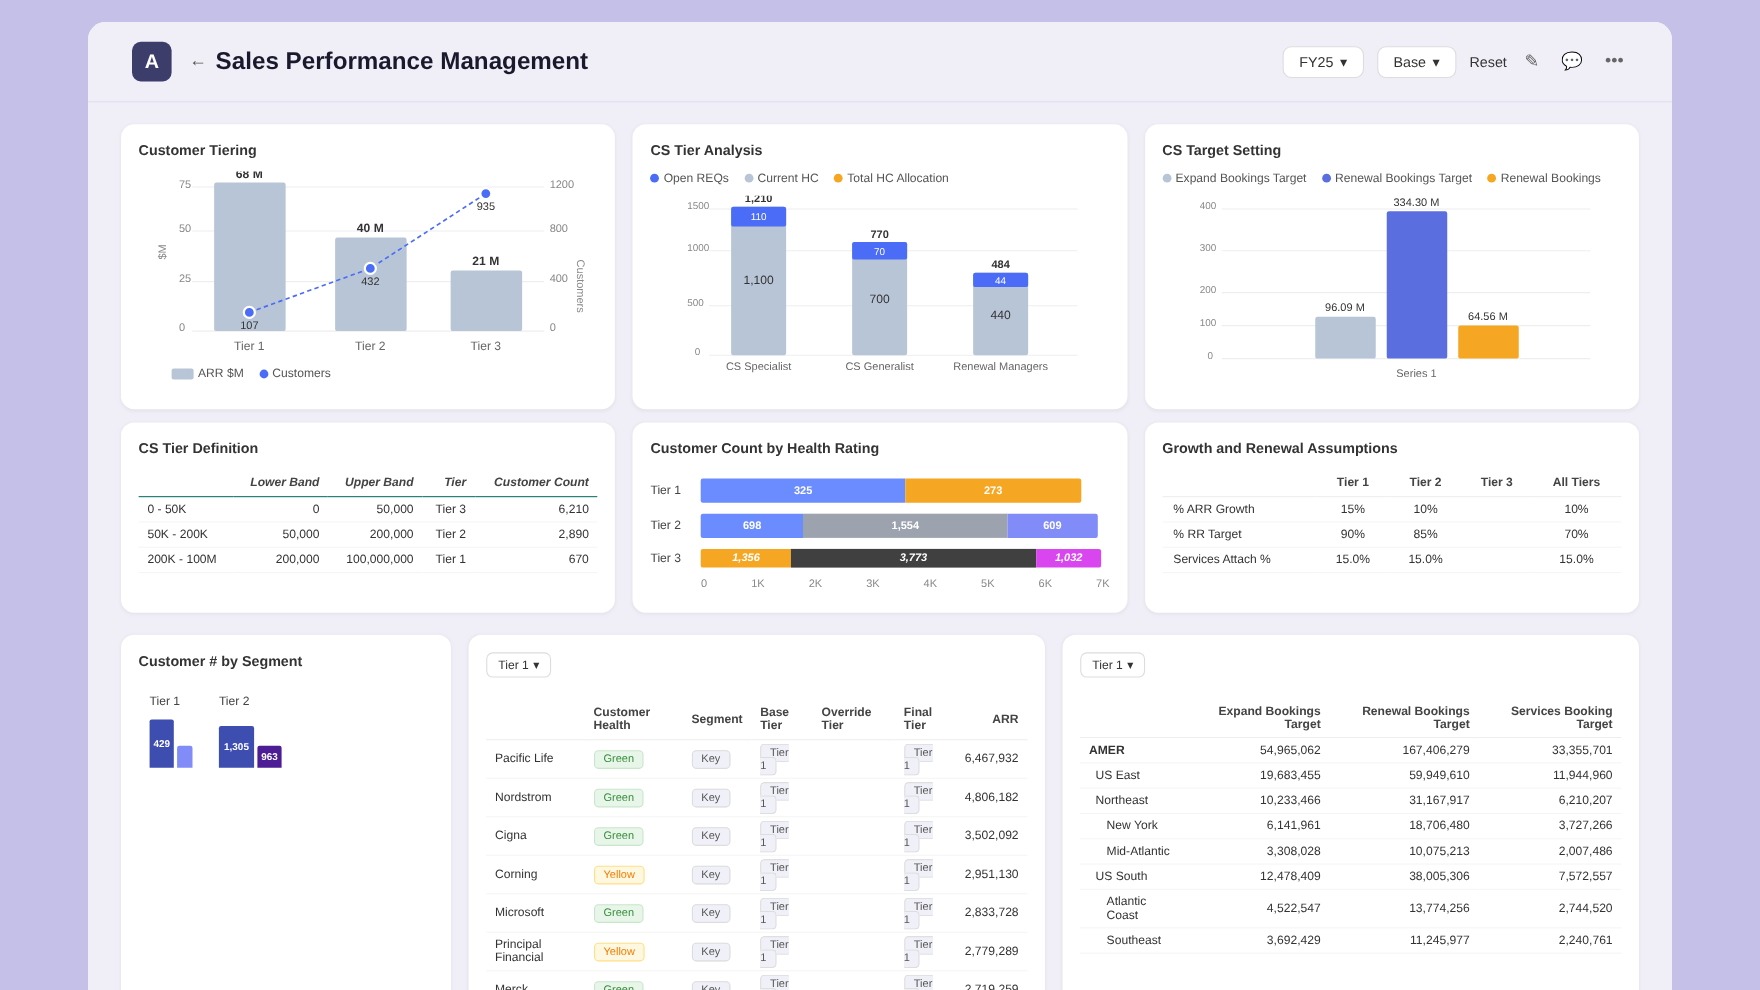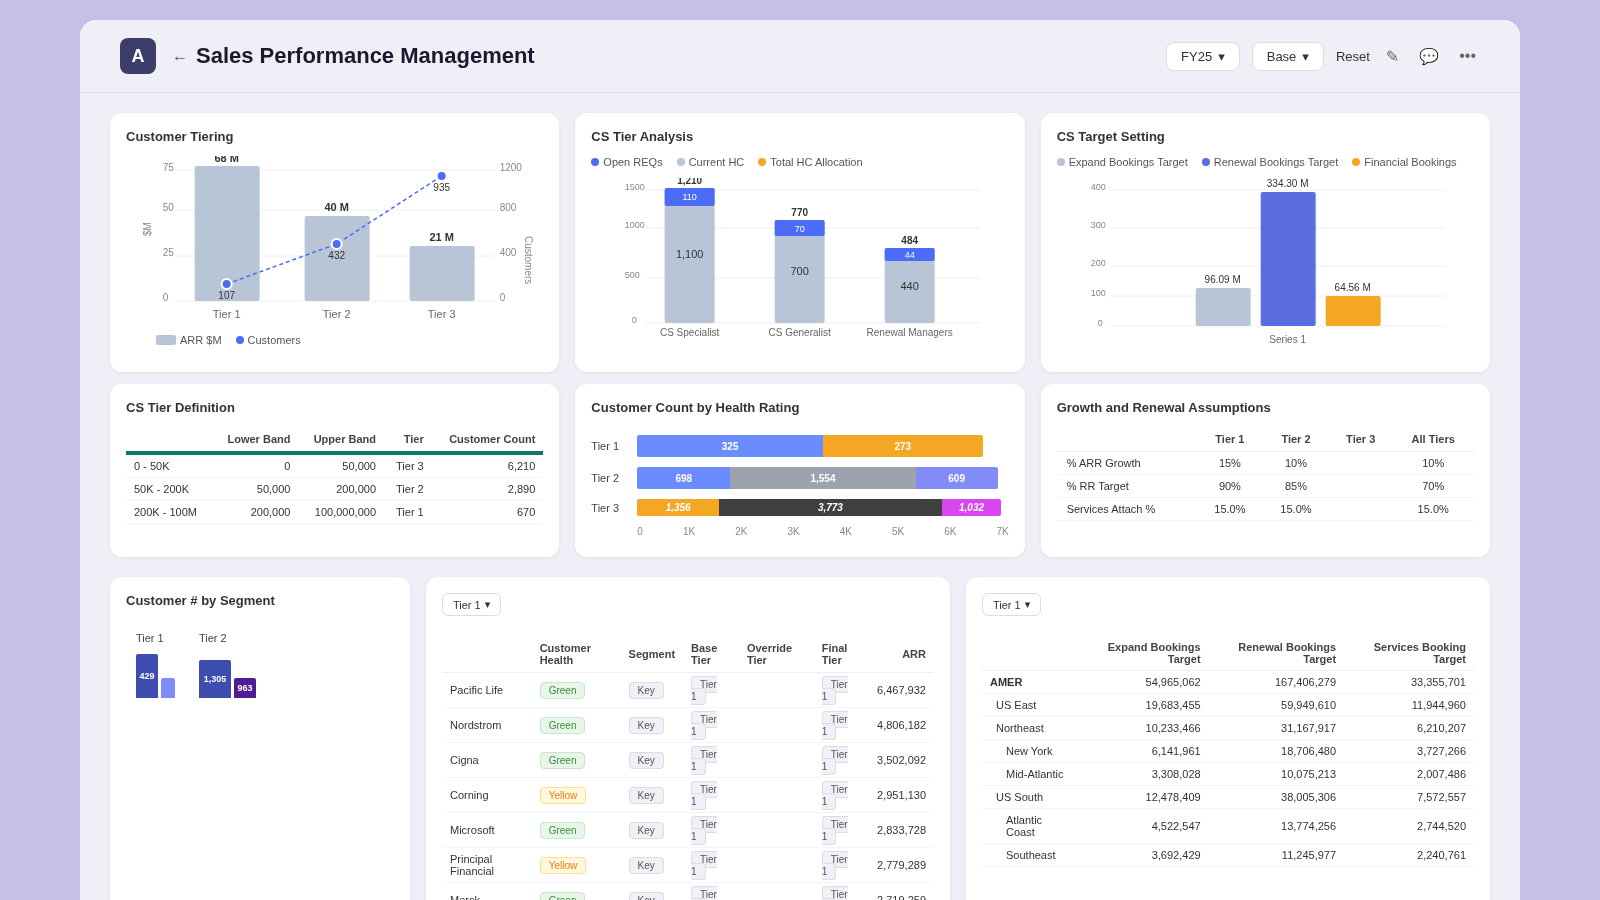--- a/index.html
+++ b/index.html
@@ -135,21 +135,22 @@
     .data-table {
       width: 100%;
       border-collapse: collapse;
       font-size: 11px;
     }
     .data-table th {
       text-align: right;
       font-weight: 600;
       color: #444;
       padding: 6px 8px;
-      border-bottom: 4px solid #0f766e;
+      border-bottom: 1px solid #0f766e;
+      font-style: italic;
     }
     .data-table th:first-child {
       text-align: left;
     }
     .data-table td {
       padding: 5px 8px;
       text-align: right;
       color: #333;
       border-bottom: 1px solid #f5f5f5;
     }
@@ -398,21 +399,21 @@
         <div class="legend-item">
           <span class="legend-dot" style="background:#b8c5d6;"></span>
             <span>Expand Bookings Target</span>
         </div>
         <div class="legend-item">
           <span class="legend-dot" style="background:#5a6ee0;"></span>
             <span>Renewal Bookings Target</span>
         </div>
         <div class="legend-item">
           <span class="legend-dot" style="background:#f5a623;"></span>
-            <span>Financial Bookings</span>
+            <span>Renewal Bookings</span>
         </div>
       </div>
       <svg width="100%" height="175" viewBox="0 0 380 175">
         <text x="15" y="12" font-size="9" fill="#888">400</text>
         <text x="15" y="50" font-size="9" fill="#888">300</text>
         <text x="15" y="88" font-size="9" fill="#888">200</text>
         <text x="15" y="118" font-size="9" fill="#888">100</text>
         <text x="22" y="148" font-size="9" fill="#888">0</text>
         <line x1="35" y1="12" x2="370" y2="12" stroke="#eee" stroke-width="1"></line>
         <line x1="35" y1="50" x2="370" y2="50" stroke="#eee" stroke-width="1"></line>

